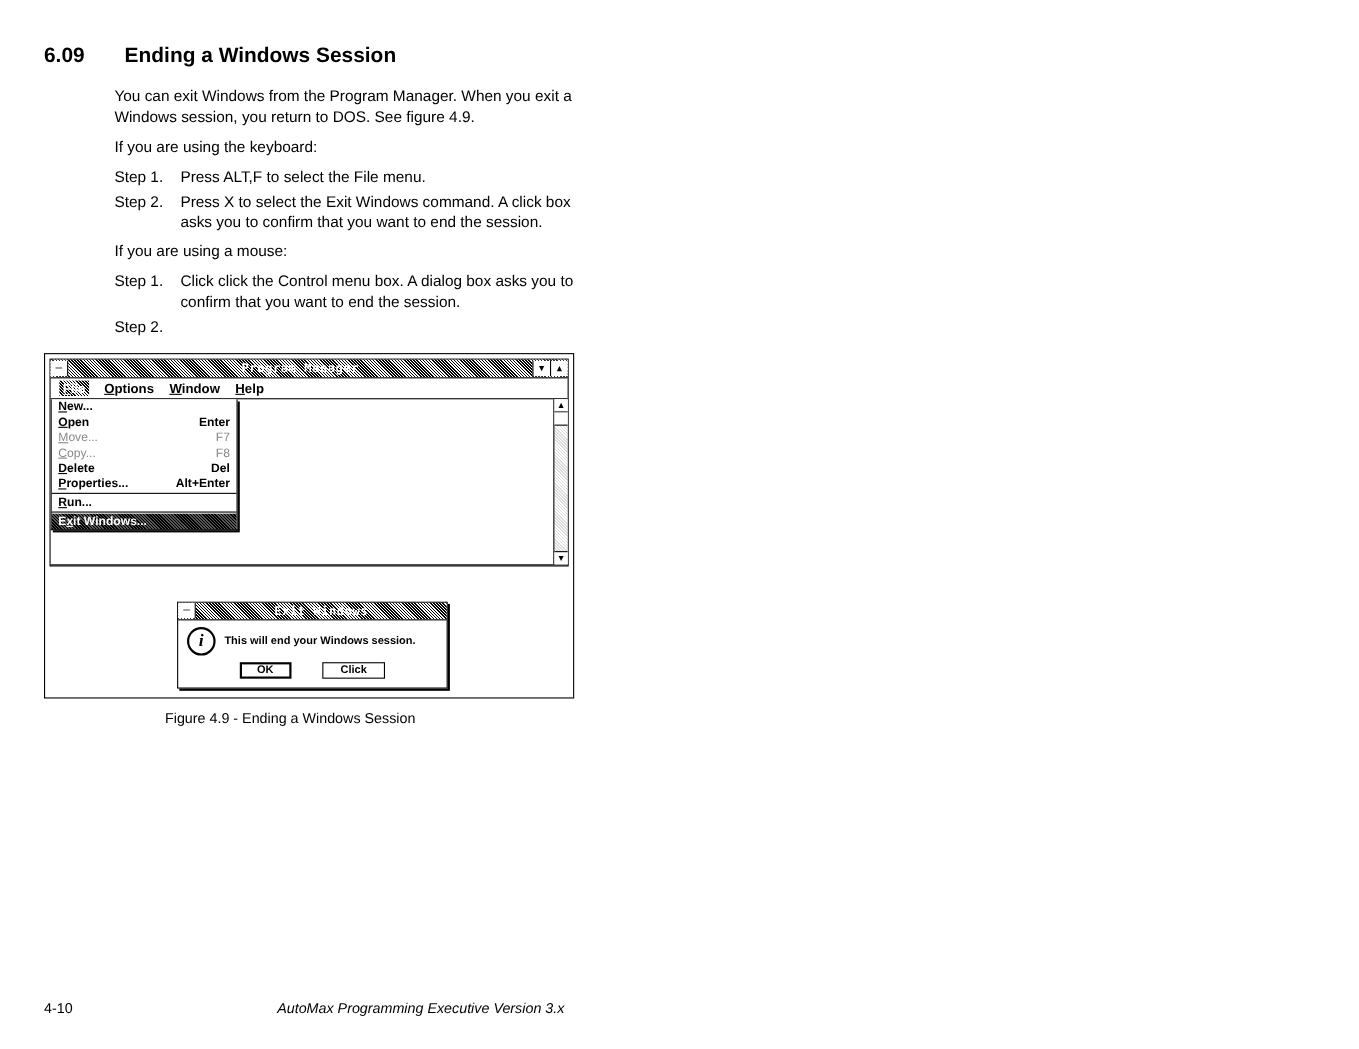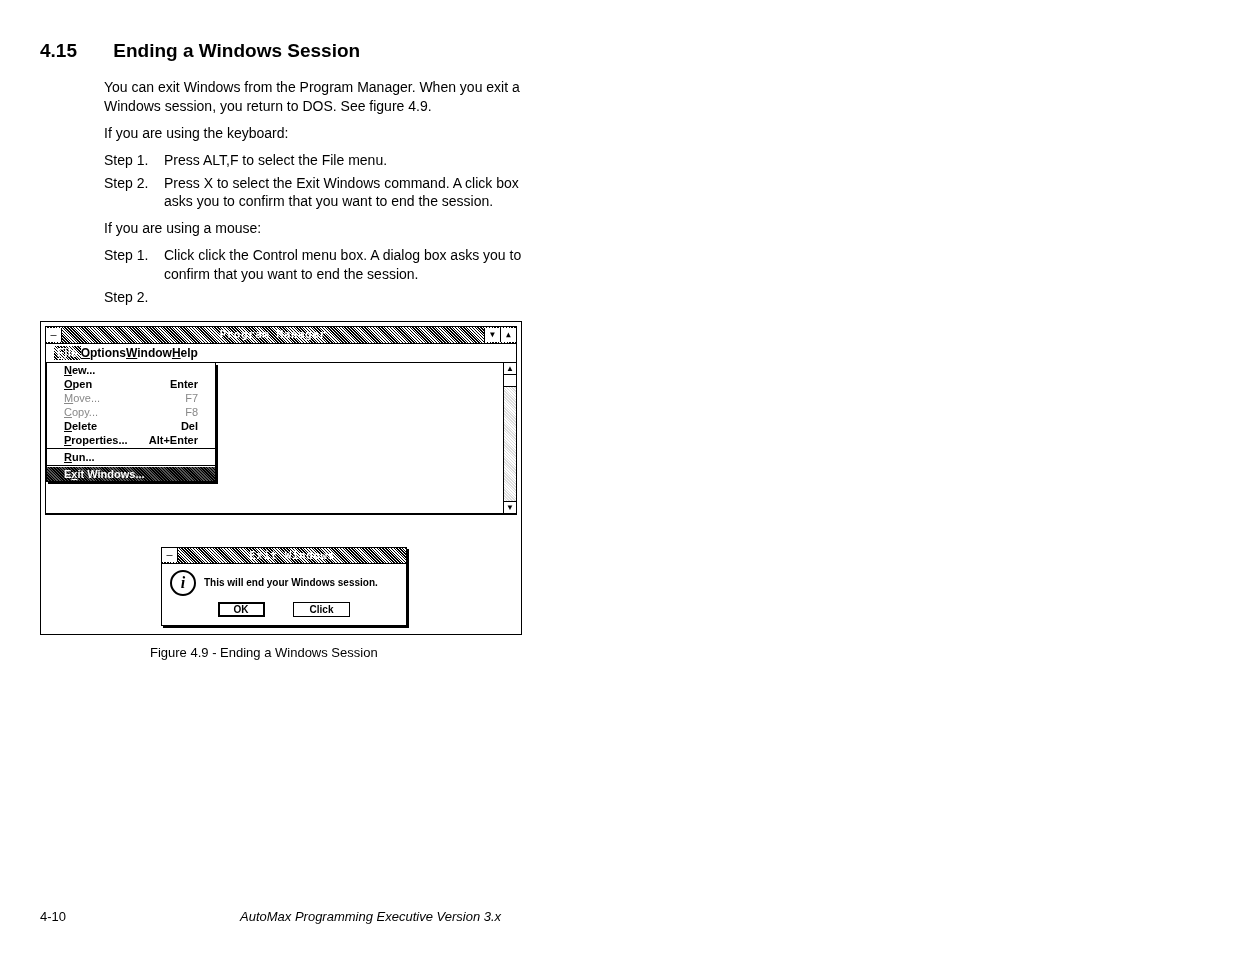--- a/index.html
+++ b/index.html
@@ -53,21 +53,21 @@
     flex:1; text-align:center; color:#fff; font-size:11px; font-weight:bold;
     font-family: Geneva, "Lucida Console", monospace;
     letter-spacing: 0.5px;
   }
   .titlebar .right-btns { display:flex; }
   .titlebar .right-btns .btn {
     width:15px; height:14px; background:#fff; border-left:1px solid #000;
     font-size:8px; text-align:center; line-height:14px;
   }
   .menubar {
-    display:flex; padding: 2px 8px;
+    display:flex; gap:14px; padding: 2px 8px;
     border-bottom:1px solid #000; font-size:12px; font-weight:bold;
     font-family: Geneva, Arial, sans-serif;
   }
   .menubar .menu-item.selected {
     background-image: repeating-linear-gradient(45deg,#000 0 1px,#fff 1px 2px);
     color:#fff; padding:0 3px;
   }
   .menubar span u { text-decoration: underline; }
   .client {
     position:relative; height: 150px; border-bottom:1px solid #000;
@@ -84,21 +84,21 @@
   .scroll-v .arrow.bottom { position:absolute; bottom:0; border-top:1px solid #000; border-bottom:none; }
   .scroll-v .thumb { position:absolute; top:12px; left:0; right:0; height:11px; background:#fff; border-bottom:1px solid #000; }
   .dropdown {
     position:absolute; left:0; top:0; width:168px;
     background:#fff; border:1px solid #000; border-top:none;
     box-shadow: 2px 2px 0 #000;
     font-size:11px; font-weight:bold;
     font-family: Geneva, Arial, sans-serif;
   }
   .dd-row {
-    display:flex; justify-content:space-between; padding:1px 17px;
+    display:flex; justify-content:space-between; padding:1px 6px;
   }
   .dd-row.disabled { color:#888; font-weight:normal; }
   .dd-row.highlighted {
     background-image: repeating-linear-gradient(45deg,#000 0 1px,#555 1px 2px);
     color:#fff;
   }
   .dd-sep { border-top:1px solid #000; margin:1px 0; }
   .dd-row span u { text-decoration: underline; }
 
   .dialog {
@@ -122,30 +122,30 @@
   .dialog-buttons .dbtn {
     border:1px solid #000; padding:1px 16px; font-size:10px; font-weight:bold;
     background:#fff;
   }
   .dialog-buttons .dbtn.default { border:2.5px solid #000; padding:0 14px; }
 
   .figure-caption { margin-left:110px; margin-top:10px; font-size:13px; }
 
   .footer {
     position:absolute; left:40px; right:40px; bottom:30px;
-    display:flex; align-items:flex-start; font-size:13px;
+    display:flex; align-items:flex-start; font-size:13px;gap:12px;
   }
   .footer .page { width:200px; }
   .footer .title-foot { font-style:italic; }
 </style>
 </head>
 <body>
 
 <div class="heading">
-  <span class="num">4.15</span>
+  <span class="num">6.09</span>
   <span>Ending a Windows Session</span>
 </div>
 
 <div class="body-text">
   <div class="para">You can exit Windows from the Program Manager. When you exit a Windows session, you return to DOS. See figure 4.9.</div>
 
   <div class="para">If you are using the keyboard:</div>
   <div class="step-row">
     <div class="step-label">Step 1.</div>
     <div class="step-text">Press ALT,F to select the File menu.</div>

